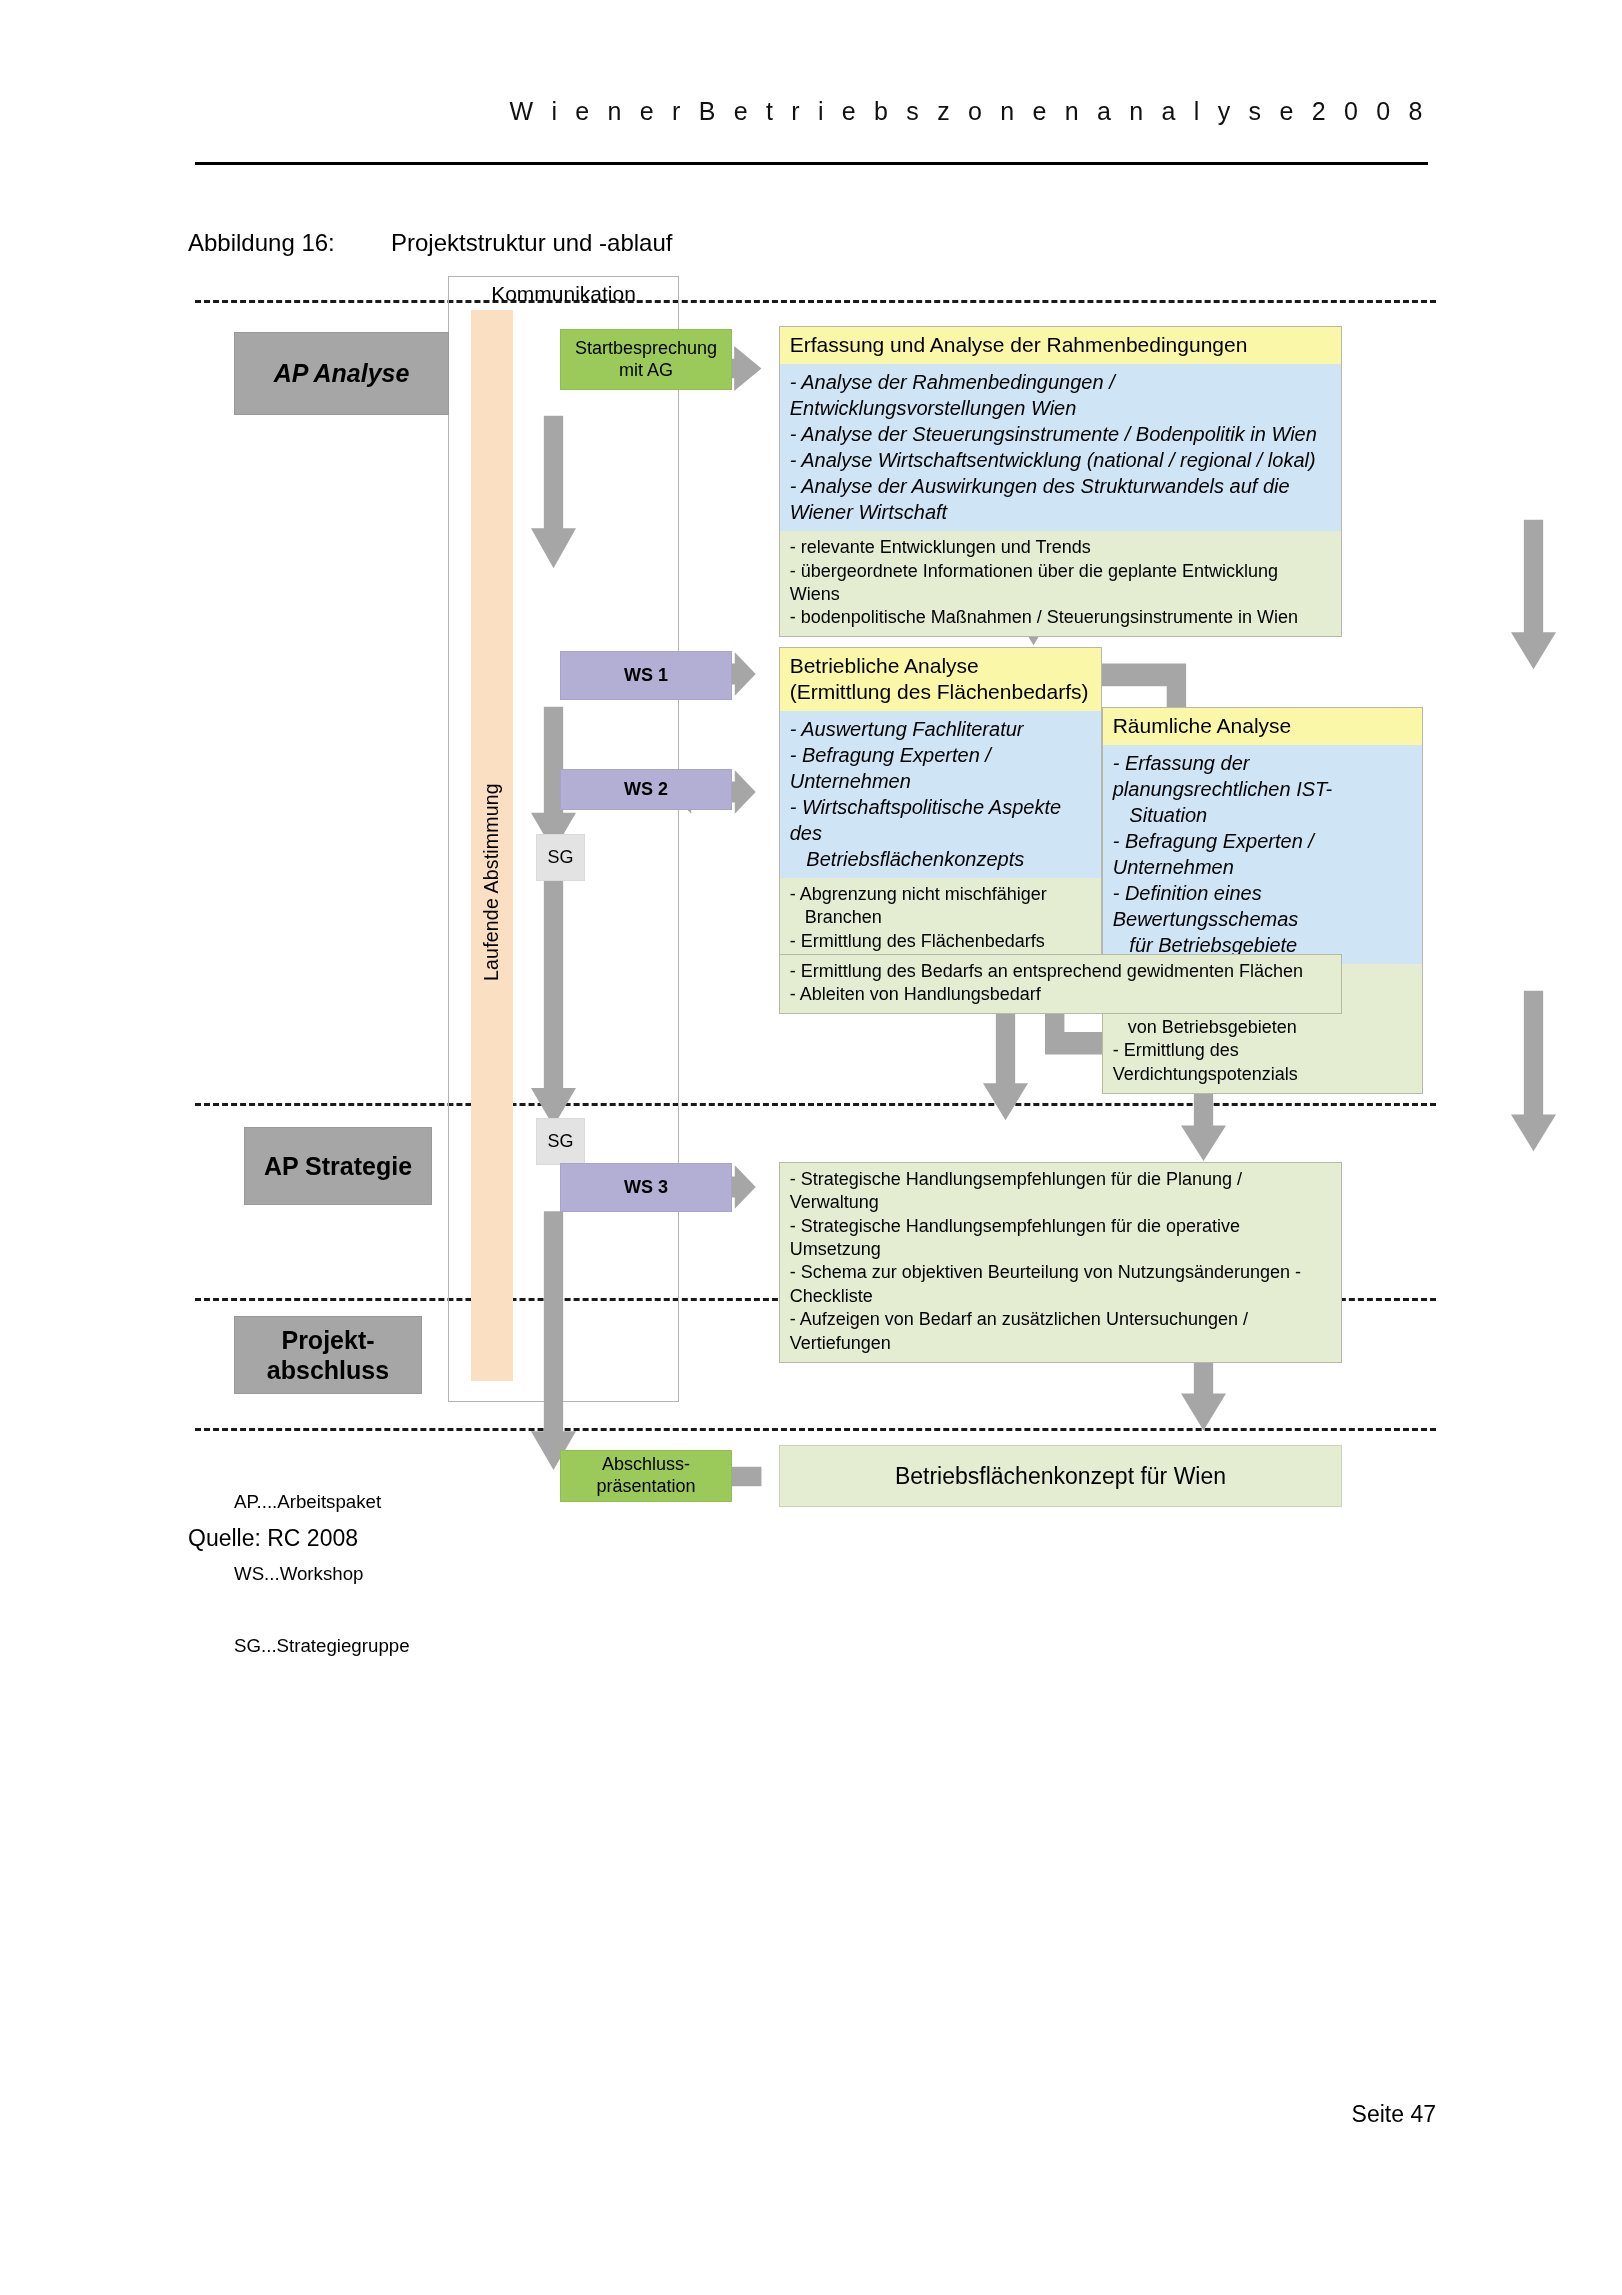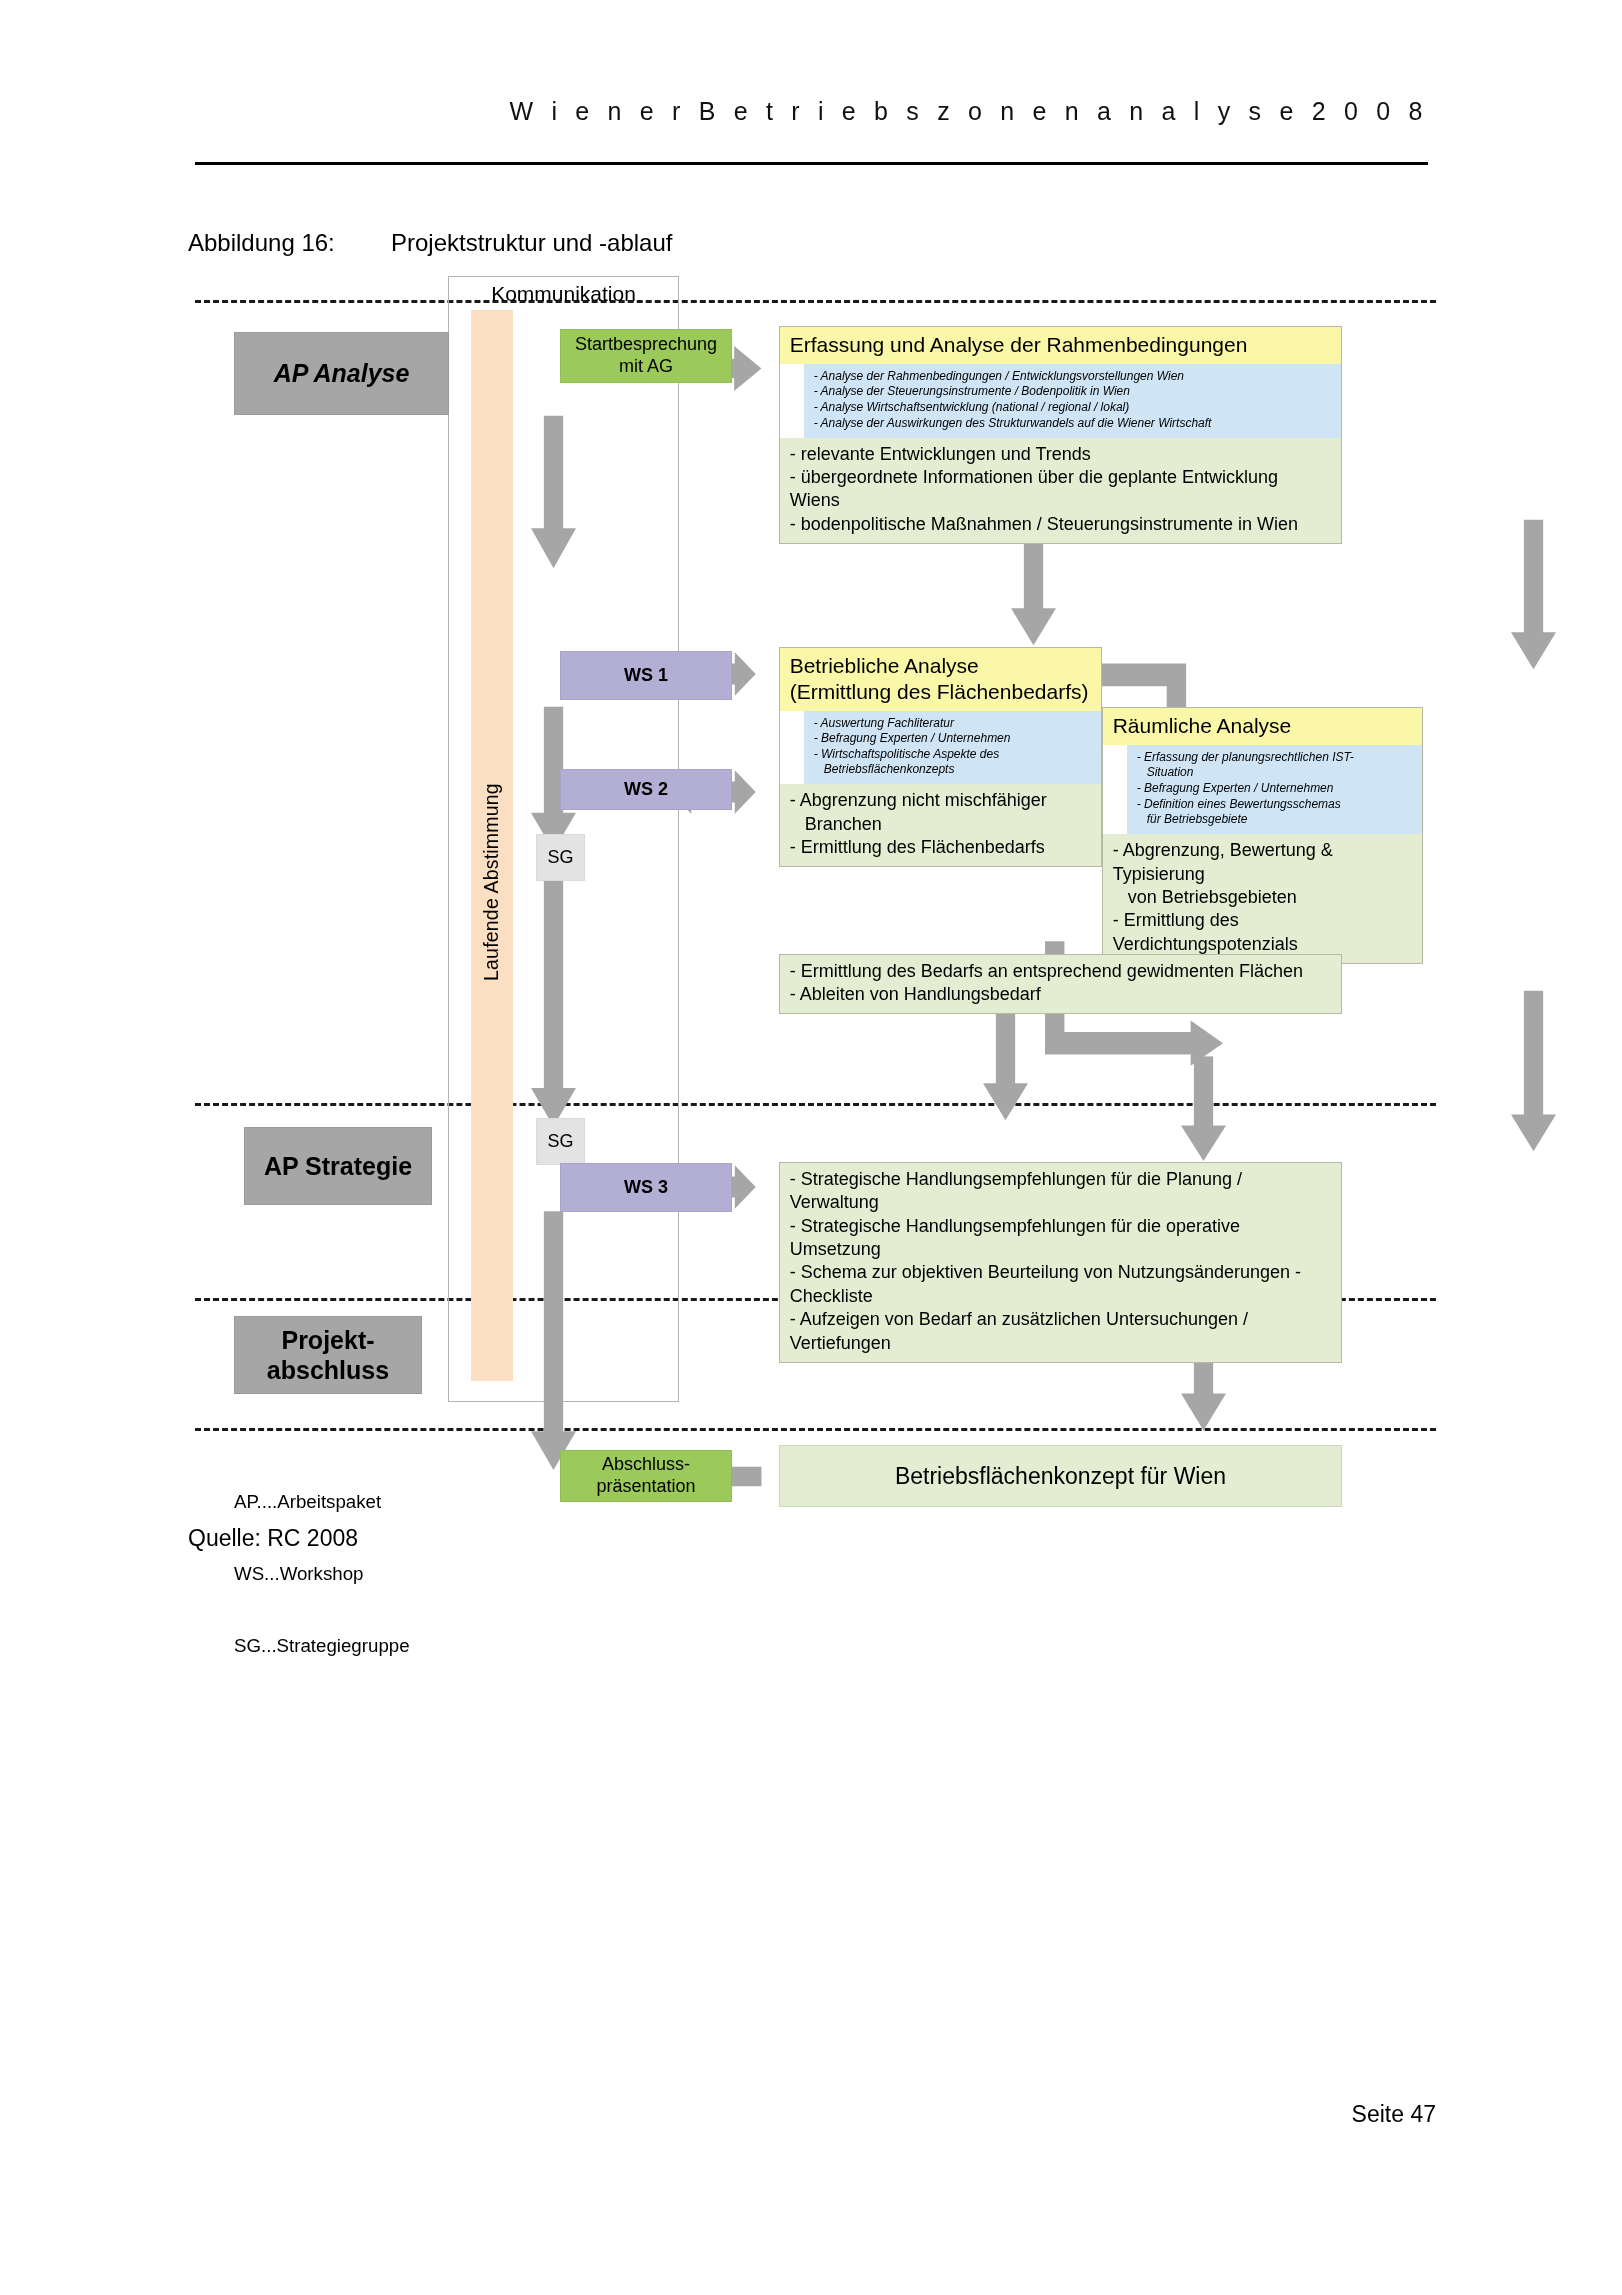--- a/index.html
+++ b/index.html
@@ -145,24 +145,23 @@
   }
   .card .hdr {
     background: #fbf7a8;
     padding: 4.9px 9.7px 6.5px 9.7px;
     font-size: 21px;
     line-height: 1.22;
   }
   .card .sec-blue {
     background: #cfe5f6;
     padding: 4.9px 9.7px 6.5px 9.7px;
-    font-size: 12px;
+    font-size: 20px;
     font-style: italic;
     line-height: 1.30;
-    margin-left: 24px;
   }
   .card .sec-green {
     background: #e4edd2;
     padding: 4.9px 9.7px 6.5px 9.7px;
     font-size: 18px;
     line-height: 1.30;
   }
   .card ul { list-style: none; margin: 0; padding: 0; }
   .card li { white-space: pre-wrap; }
 
@@ -316,21 +315,21 @@
         <polygon class="ar-fill" points="16,0 40,0 40,106 56,106 28,152 0,106 16,106"></polygon>
       </svg>
   </div>
 
   <div class="arrow" style="left:492px; top:1162px;">
     <svg width="75" height="45" viewBox="0 0 92 56">
         <polygon class="ar-fill" points="0,28 34,0 34,16 92,16 92,40 34,40 34,56"></polygon>
       </svg>
   </div>
 
-  <div class="node green" style="left: 365px; top: 37px; width: 172px; height: 54px; white-space: pre-line;">Startbesprechung
+  <div class="node green" style="left: 365px; top: 37px; width: 172px; height: 61px; white-space: pre-line;">Startbesprechung
 mit AG</div>
   <div class="node purple" style="left:365px; top:359px;  width:172px; height:49px;">WS 1</div>
   <div class="node purple" style="left:365px; top:477px;  width:172px; height:41px;">WS 2</div>
   <div class="node sg" style="left:341px; top:542px;  width:49px;  height:47px;">SG</div>
   <div class="node sg" style="left:341px; top:826px; width:49px;  height:47px;">SG</div>
   <div class="node purple" style="left:365px; top:871px; width:172px; height:49px;">WS 3</div>
   <div class="node green" style="left: 365px; top: 1158px; width: 172px; height: 52px; white-space: pre-line;">Abschluss-
 präsentation</div>
 
   <div class="card" style="left:584px; top:34px; width:563px;">

